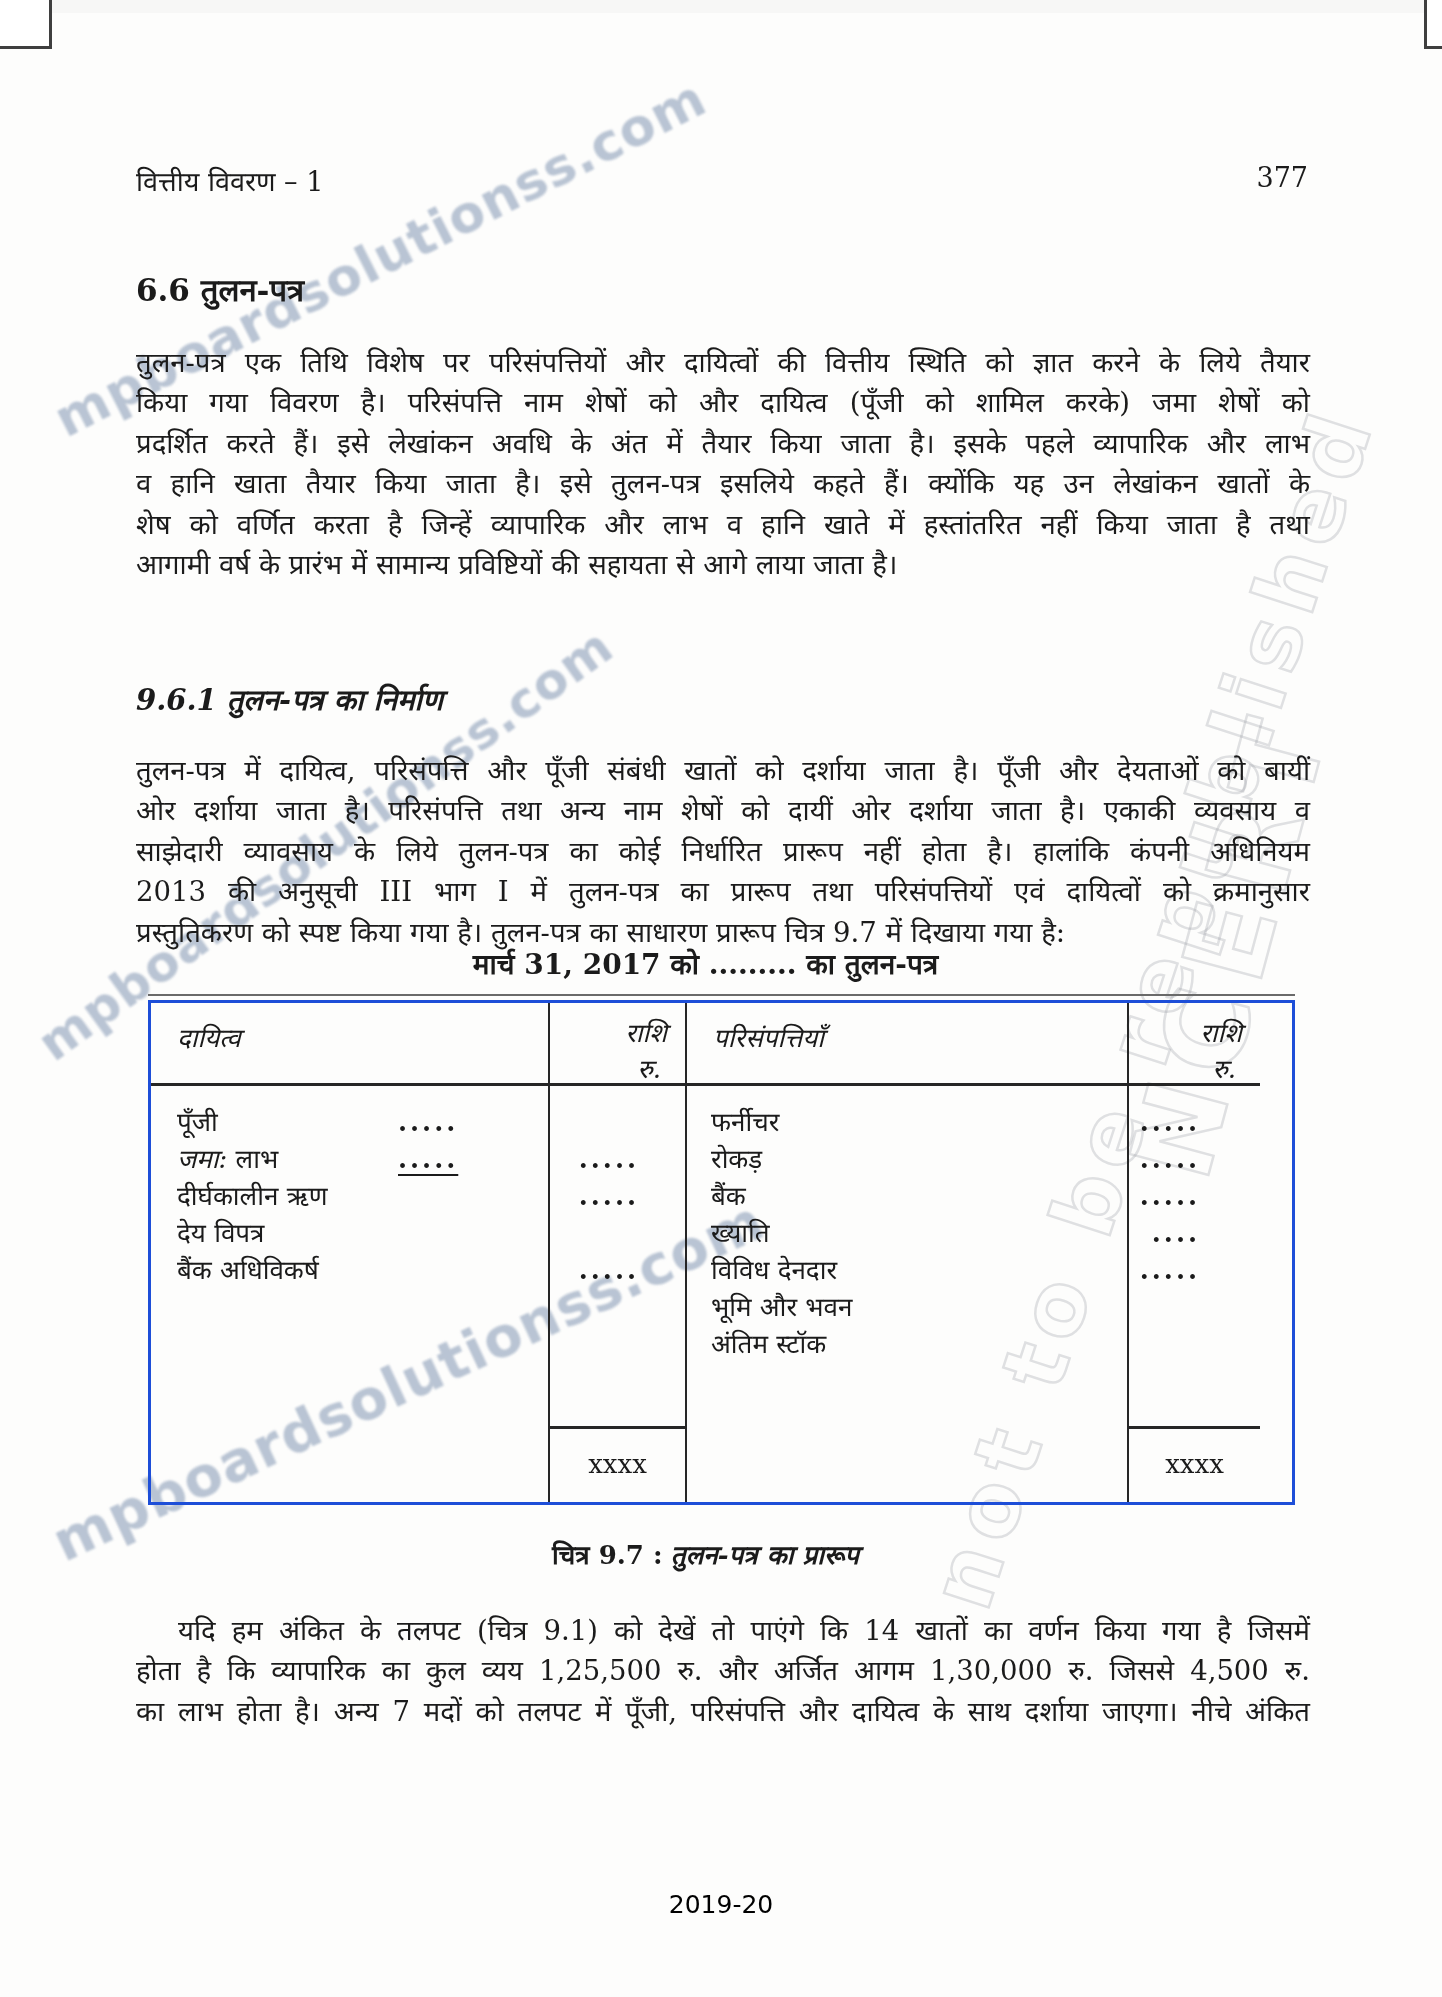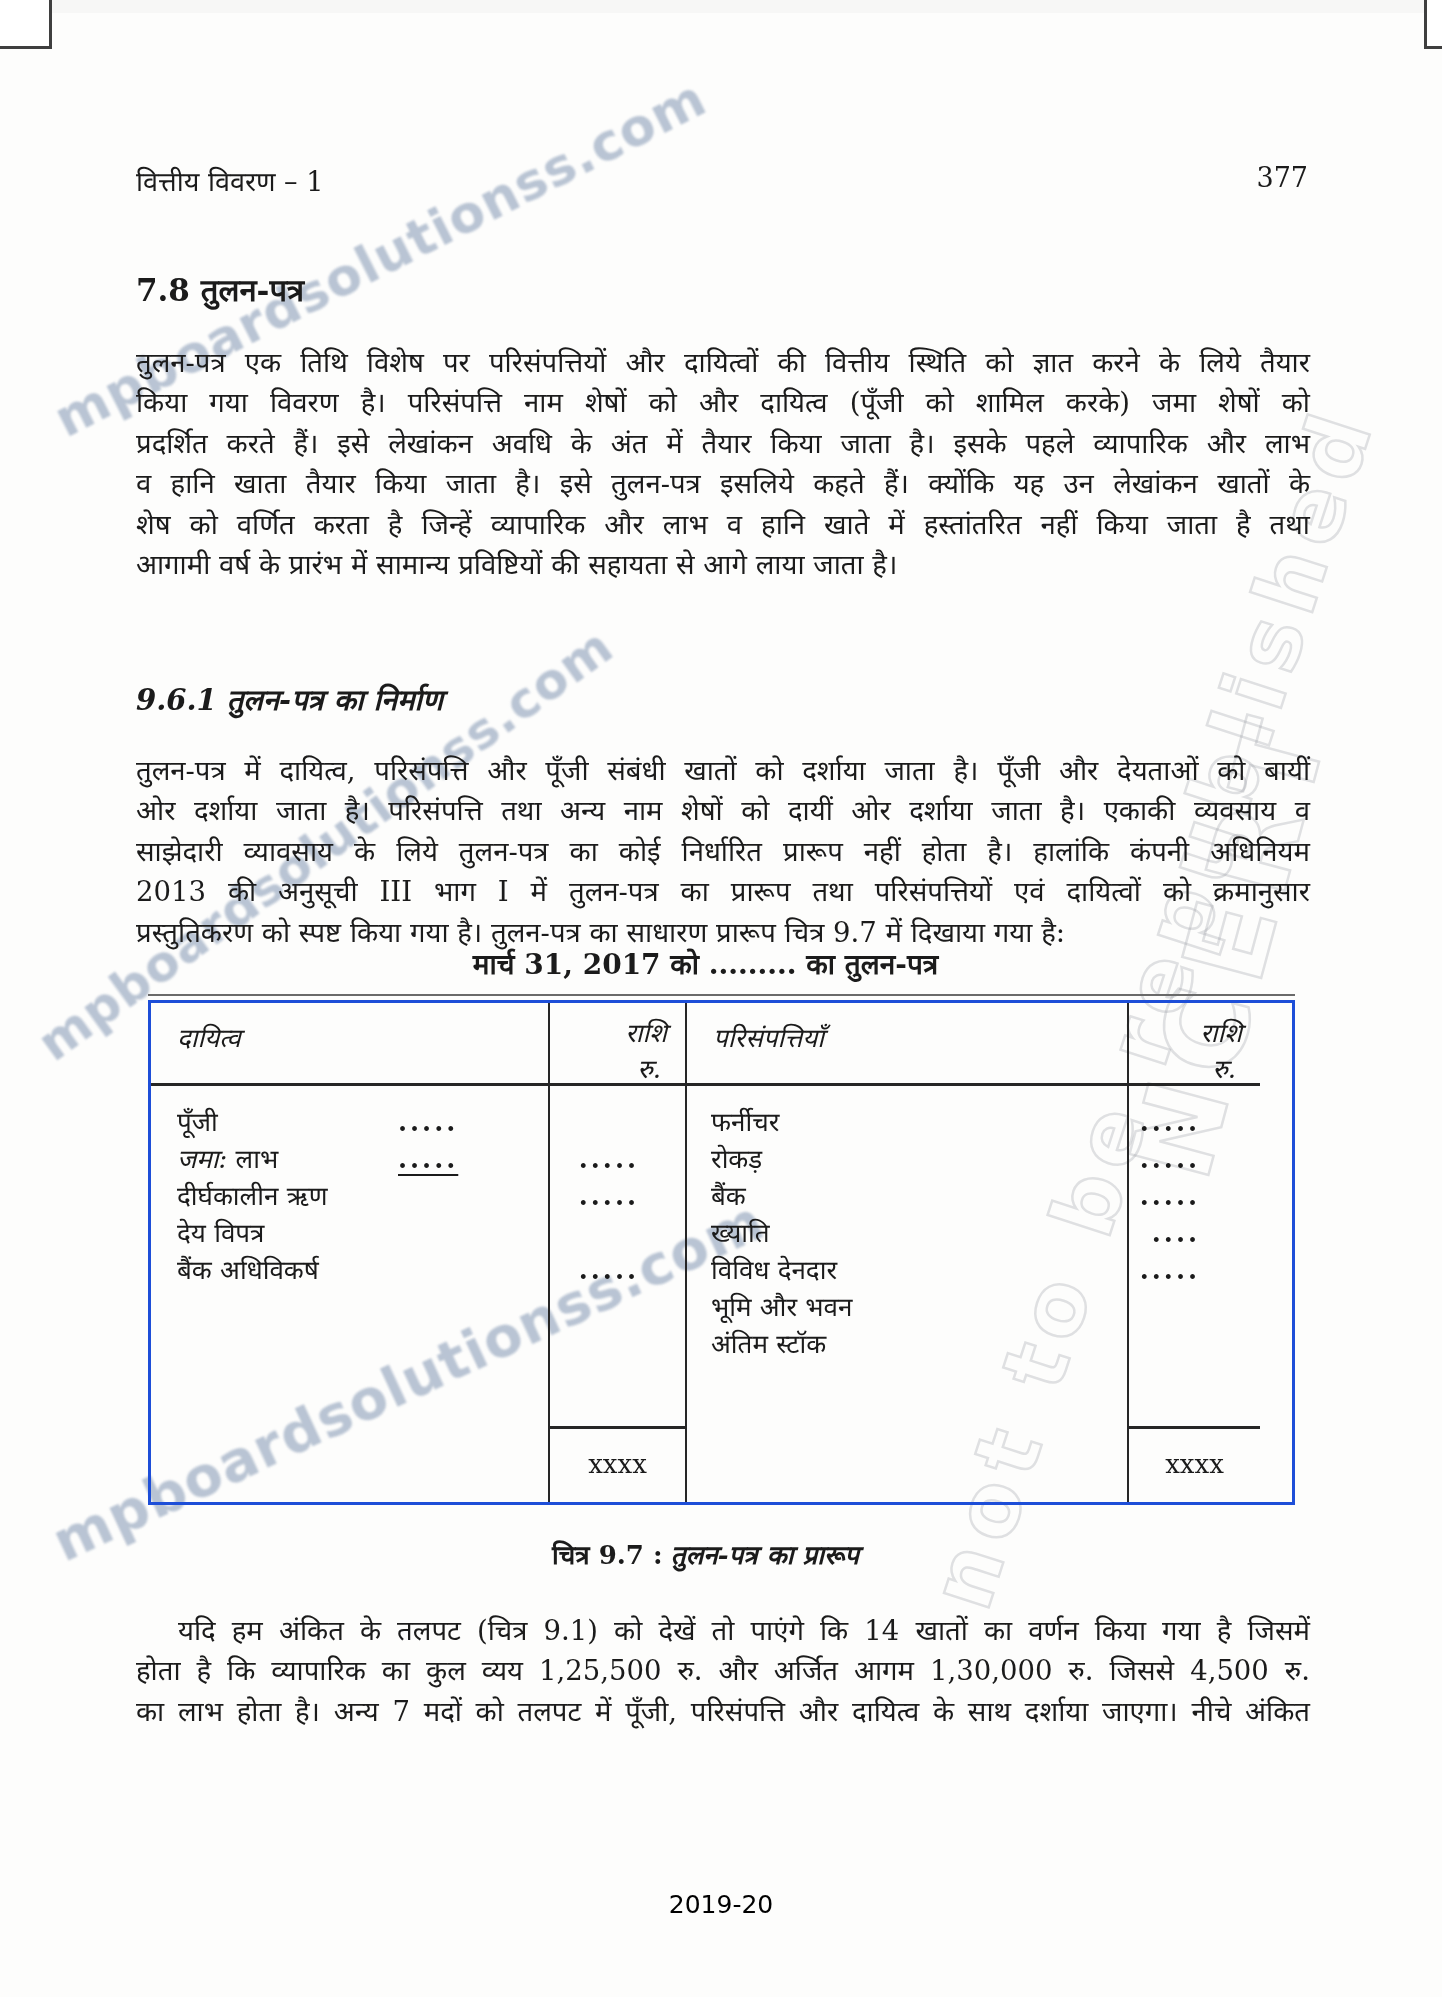--- a/index.html
+++ b/index.html
@@ -105,21 +105,21 @@
   <div class="wm-outline wmo1">not to be republished</div>
   <div class="wm-outline wmo2">NCERT</div>
 
   <div class="content">
 
     <div class="pg-header">
       <span>वित्तीय विवरण – 1</span>
       <span>377</span>
     </div>
 
-    <div class="h96">7.8 तुलन-पत्र</div>
+    <div class="h96">6.6 तुलन-पत्र</div>
 
     <div class="para p1">
         <div class="pline jline">तुलन-पत्र एक तिथि विशेष पर परिसंपत्तियों और दायित्वों की वित्तीय स्थिति को ज्ञात करने के लिये तैयार</div>
         <div class="pline jline">किया गया विवरण है। परिसंपत्ति नाम शेषों को और दायित्व (पूँजी को शामिल करके) जमा शेषों को</div>
         <div class="pline jline">प्रदर्शित करते हैं। इसे लेखांकन अवधि के अंत में तैयार किया जाता है। इसके पहले व्यापारिक और लाभ</div>
         <div class="pline jline">व हानि खाता तैयार किया जाता है। इसे तुलन-पत्र इसलिये कहते हैं। क्योंकि यह उन लेखांकन खातों के</div>
         <div class="pline jline">शेष को वर्णित करता है जिन्हें व्यापारिक और लाभ व हानि खाते में हस्तांतरित नहीं किया जाता है तथा</div>
         <div class="pline lline">आगामी वर्ष के प्रारंभ में सामान्य प्रविष्टियों की सहायता से आगे लाया जाता है।</div>
       </div>
 

